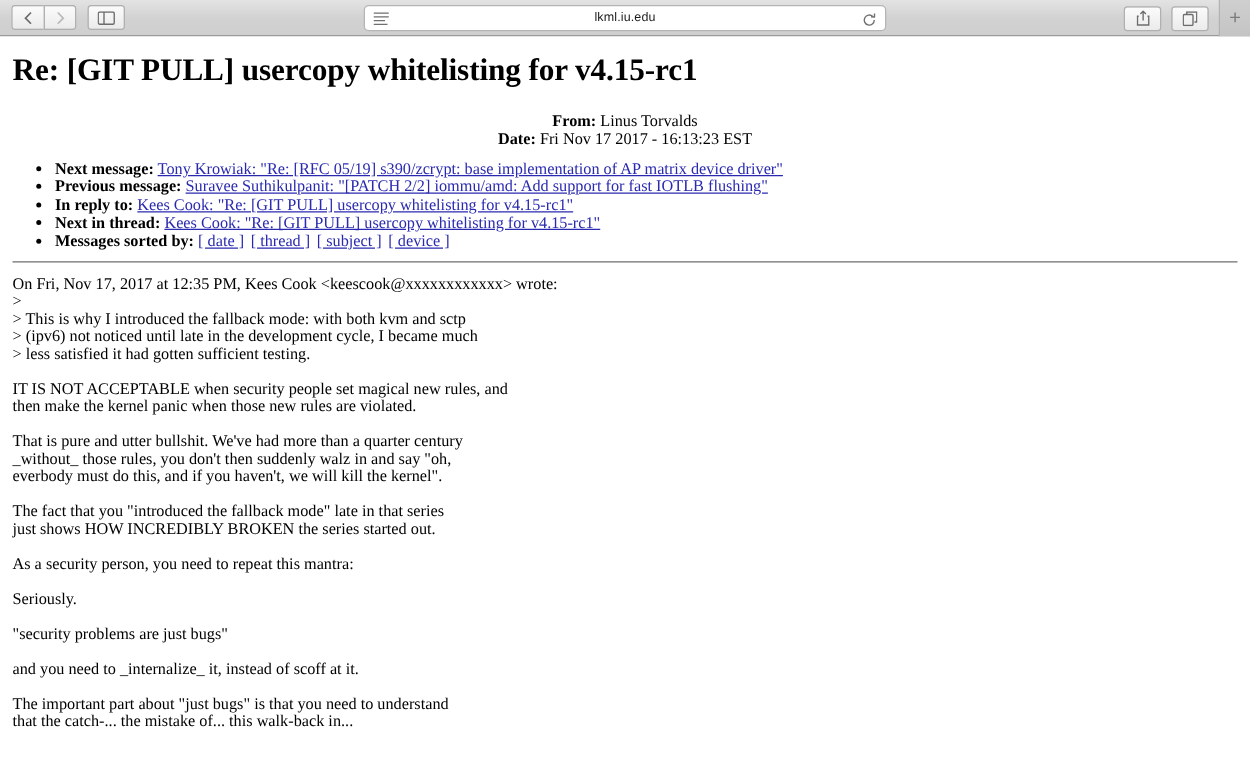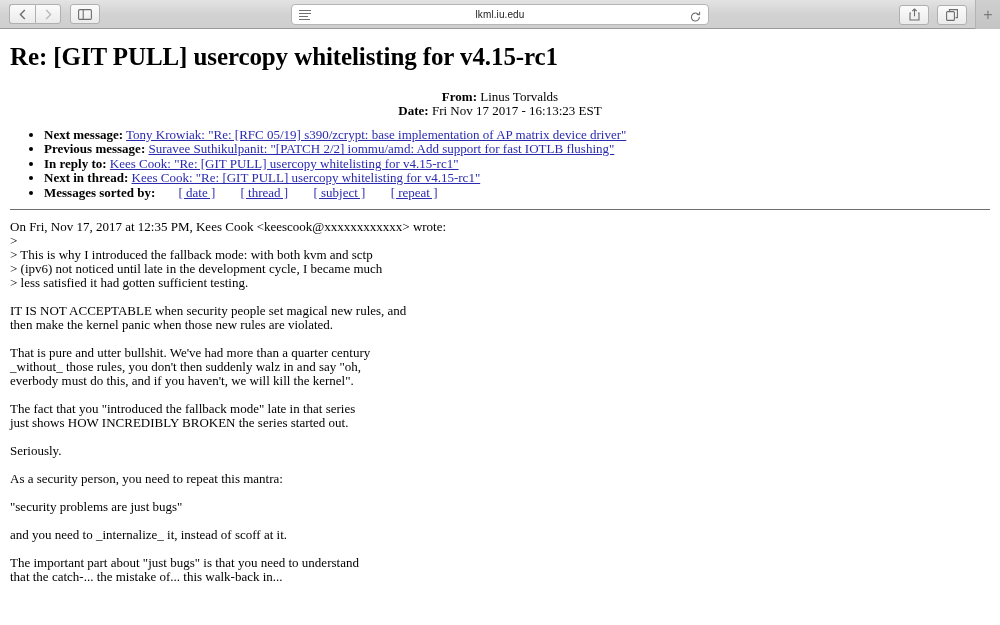--- a/index.html
+++ b/index.html
@@ -159,21 +159,21 @@
     line-height: 14px;
   }
   ul.navlist li {
     margin: 0 0 0.5px 0;
   }
   ul.navlist li b { font-weight: bold; }
   a {
     color: #2a2ab0;
     text-decoration: underline;
   }
-  .sortlinks a { margin-right: 2px; margin-left: 20px; }
+  .sortlinks a { margin-right: 2px; }
 
   hr.sep {
     border: none;
     border-top: 1px solid #6f6f6f;
     margin: 9px 0 0 0;
   }
 
   .body-text {
     font-size: 13px;
     line-height: 14px;
@@ -278,41 +278,41 @@
     </li>
     <li>
       <b>Next in thread:</b>
       <a href="#">Kees Cook: "Re: [GIT PULL] usercopy whitelisting for v4.15-rc1"</a>
     </li>
     <li class="sortlinks">
       <b>Messages sorted by:</b>
       <a href="#">[ date ]</a>
       <a href="#">[ thread ]</a>
       <a href="#">[ subject ]</a>
-      <a href="#">[ repeat ]</a>
+      <a href="#">[ device ]</a>
     </li>
   </ul>
 
   <hr class="sep">
 
   <div class="body-text">
     <p class="noitalic" style="margin-bottom:0;">On Fri, Nov 17, 2017 at 12:35 PM, Kees Cook &lt;keescook@xxxxxxxxxxxx&gt; wrote:</p>
     <p class="noitalic" style="margin-bottom:0;">&gt;</p>
     <p class="quote">&gt; This is why I introduced the fallback mode: with both kvm and sctp
 &gt; (ipv6) not noticed until late in the development cycle, I became much
 &gt; less satisfied it had gotten sufficient testing.</p>
 
     <p>IT IS NOT ACCEPTABLE when security people set magical new rules, and
 then make the kernel panic when those new rules are violated.</p>
     <p>That is pure and utter bullshit. We've had more than a quarter century
 _without_ those rules, you don't then suddenly walz in and say "oh,
 everbody must do this, and if you haven't, we will kill the kernel".</p>
     <p>The fact that you "introduced the fallback mode" late in that series
 just shows HOW INCREDIBLY BROKEN the series started out.</p>
+    <p>As a security person, you need to repeat this mantra:</p>
     <p>Seriously.</p>
-    <p>As a security person, you need to repeat this mantra:</p>
     <p>"security problems are just bugs"</p>
     <p>and you need to _internalize_ it, instead of scoff at it.</p>
     <p>The important part about "just bugs" is that you need to understand
 that the catch-... the mistake of... this walk-back in...</p>
   </div>
 
 </div>
 
 </body></html>

